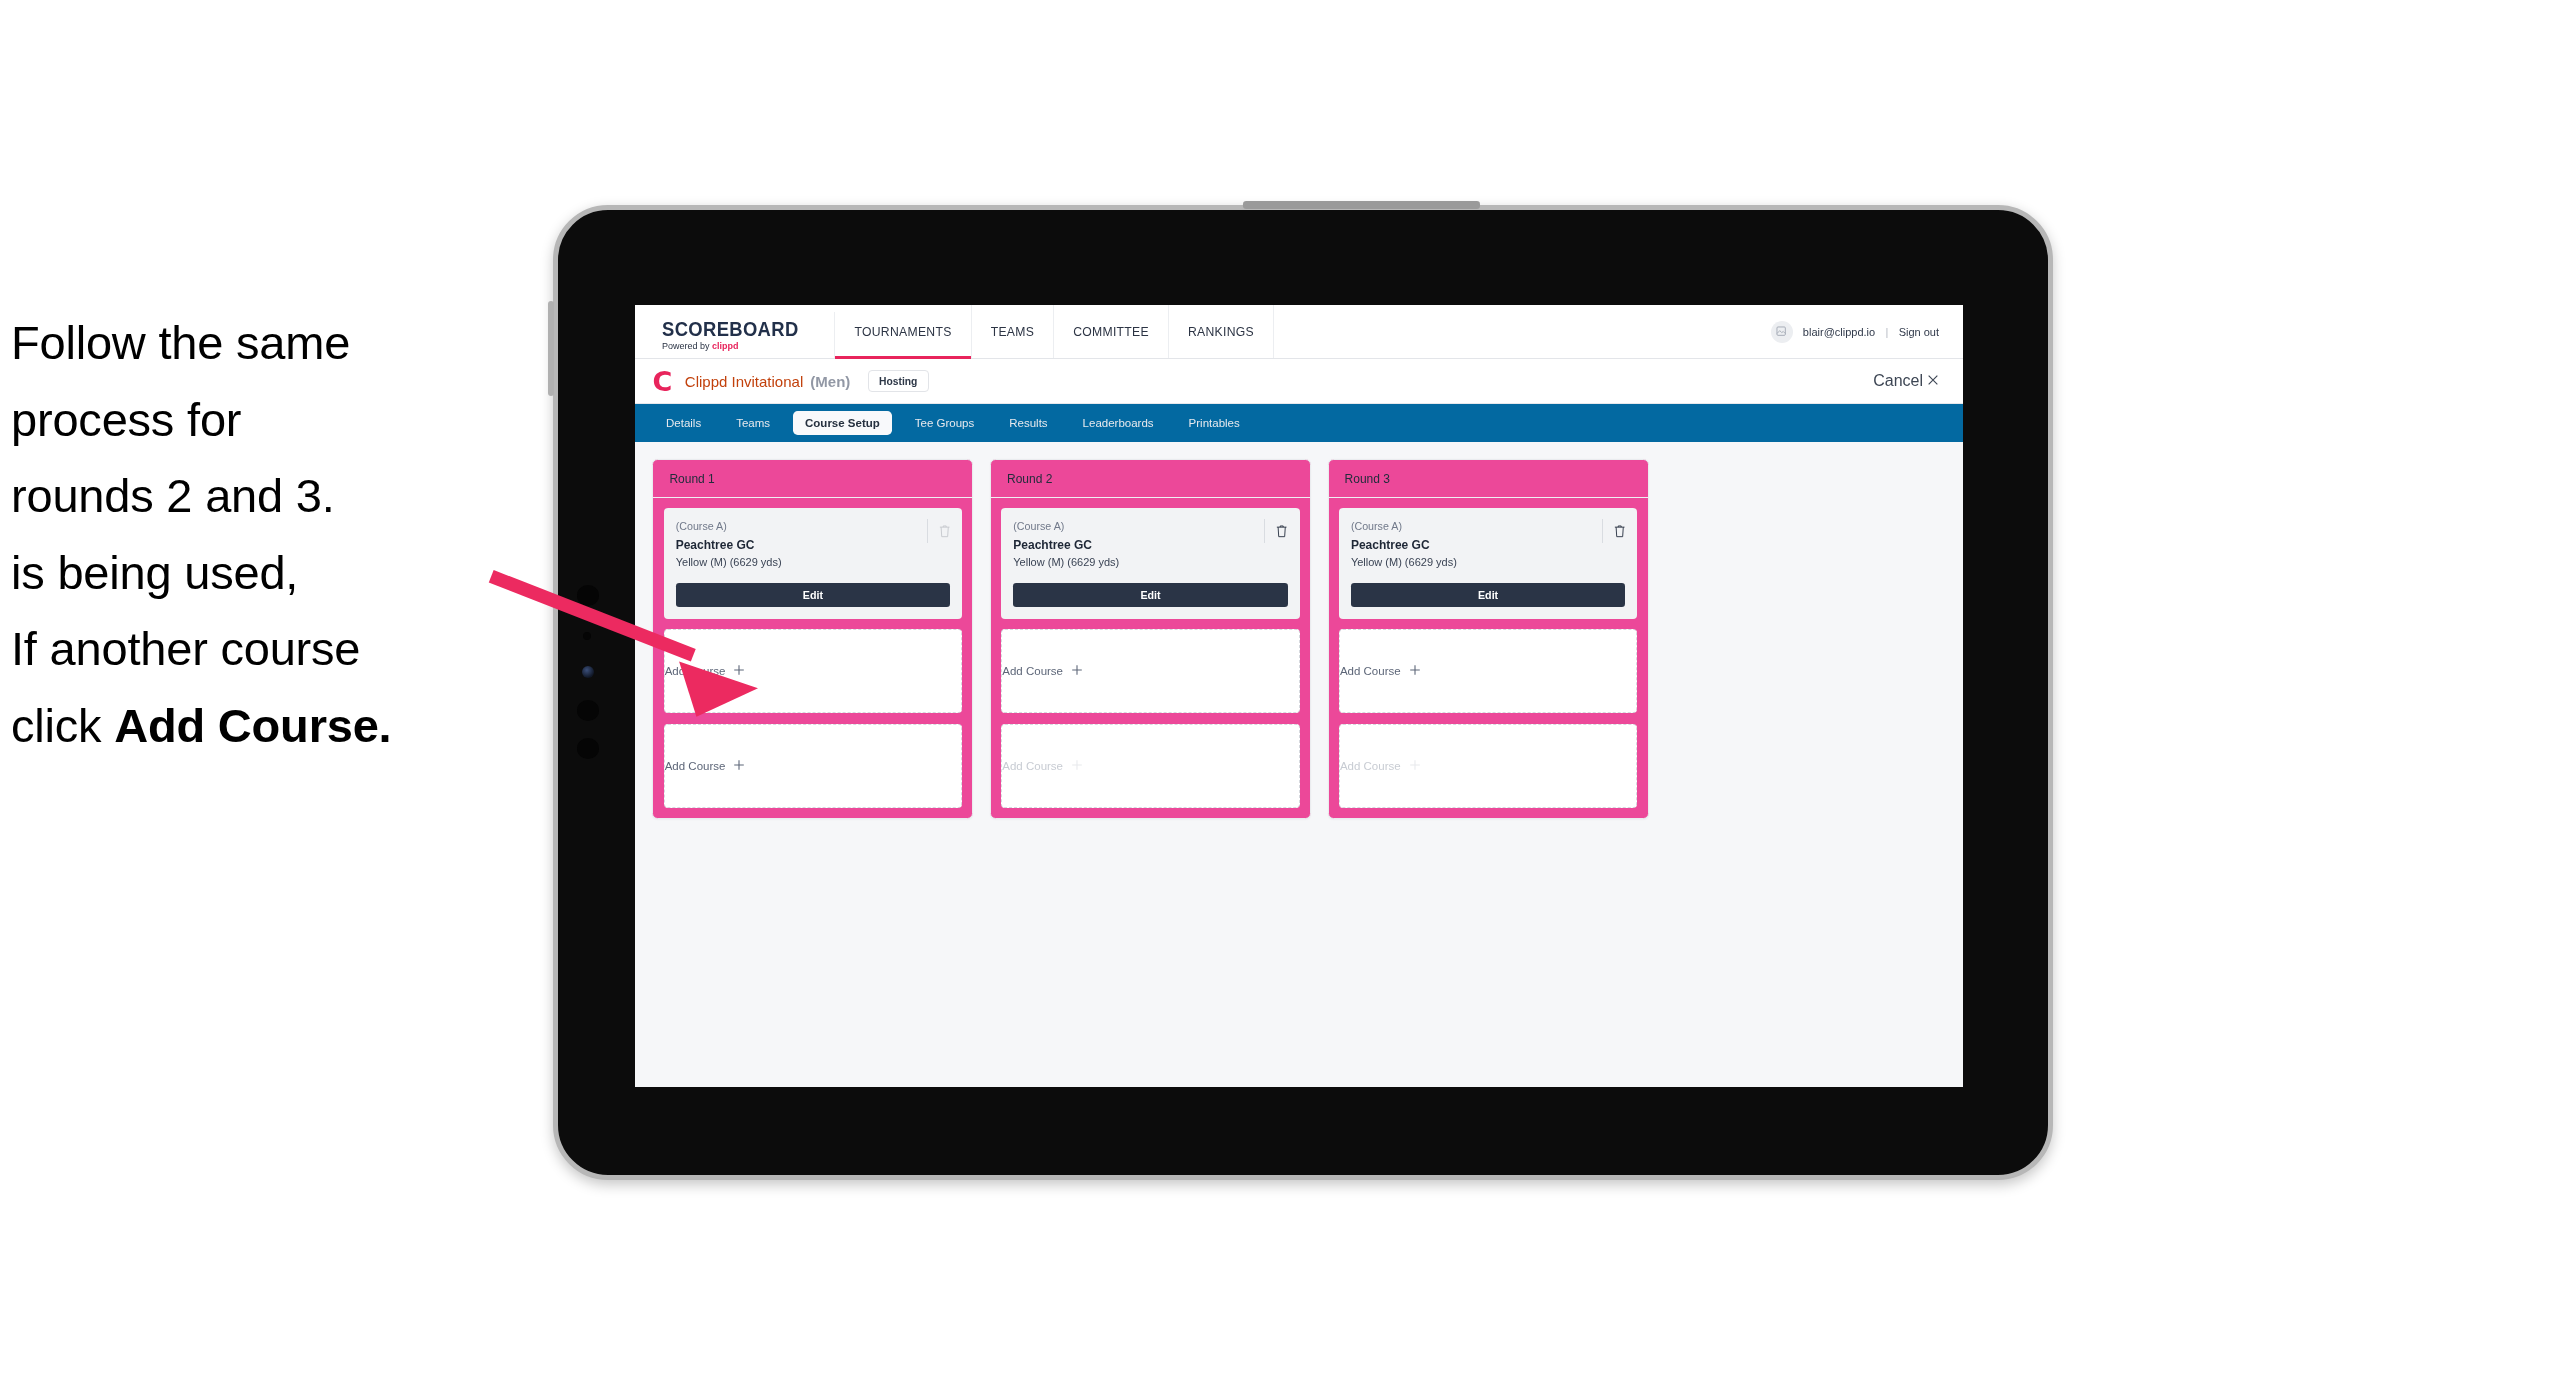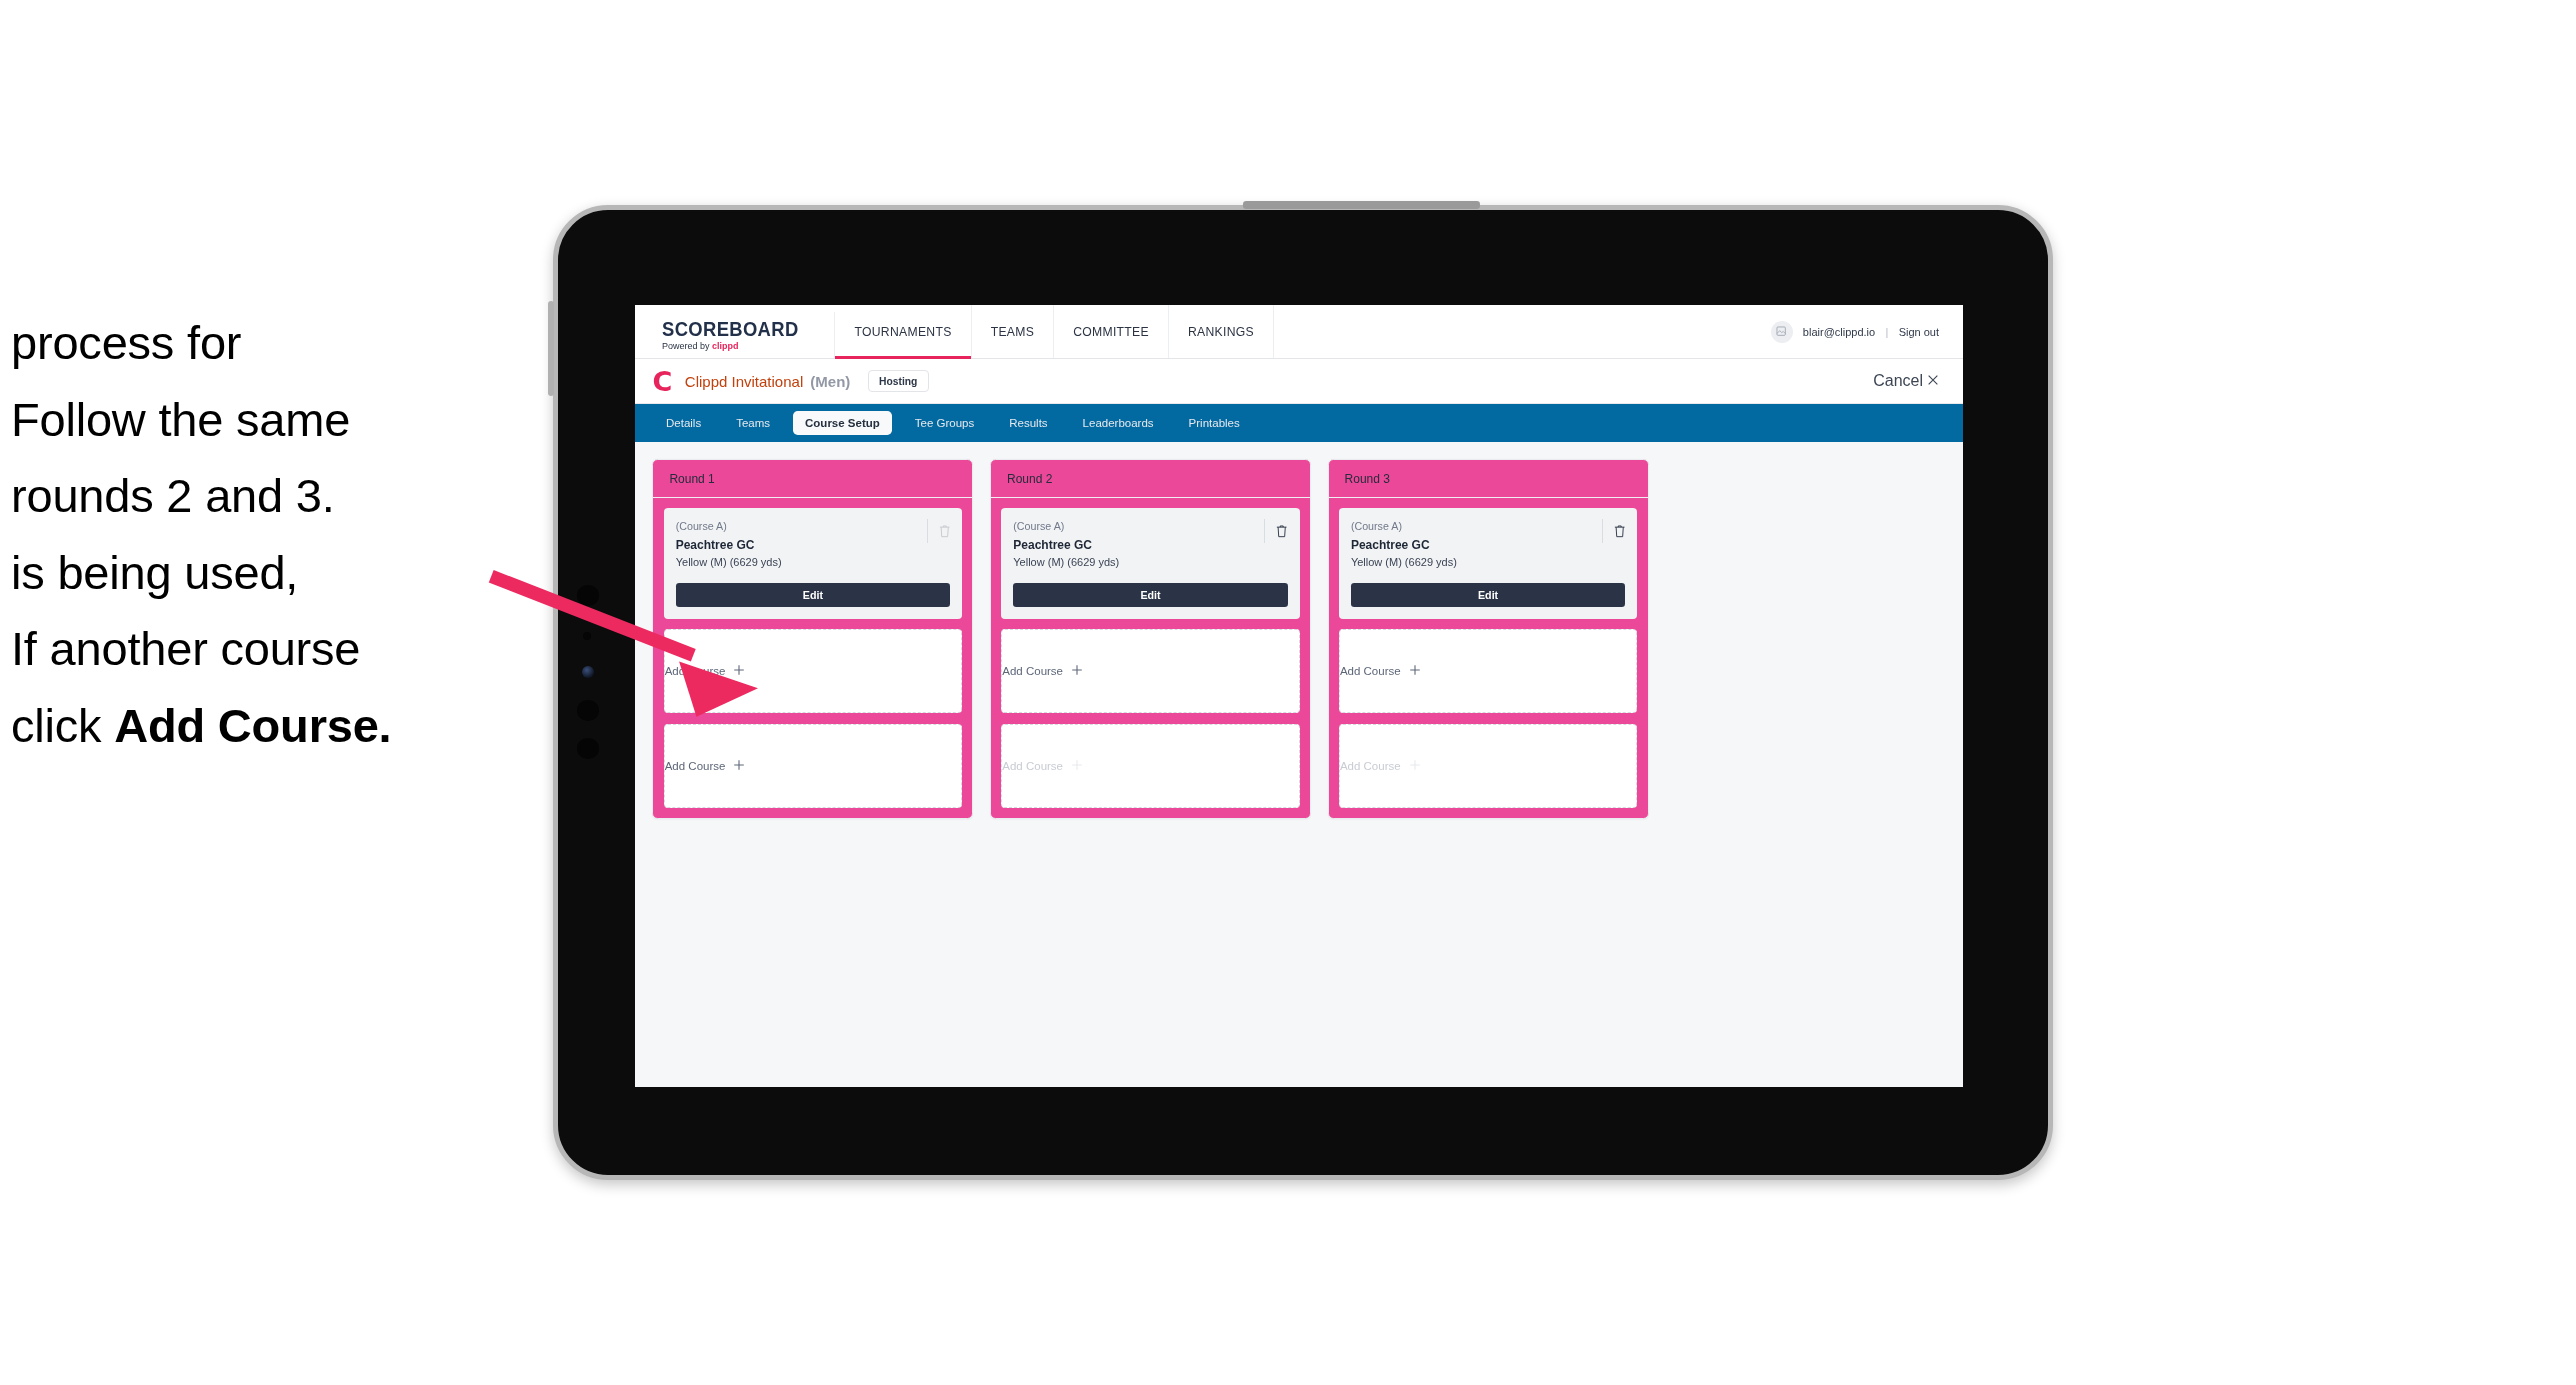--- a/index.html
+++ b/index.html
@@ -200,22 +200,22 @@
   .add-course.faded { color: #c8ccd3; }
   .add-course.faded .plus-icon { opacity: 0.42; }
   .plus-icon { display: block; }
 </style>
 </head>
 <body>
 
 <div id="stage">
 
   <div id="annotation">
+    <div>Follow the same</div>
     <div>process for</div>
-    <div>Follow the same</div>
     <div>rounds 2 and 3.</div>
     <div>is being used,</div>
     <div>If another course</div>
     <div><span>click </span><span class="bold">Add Course.</span></div>
   </div>
 
   <div id="tablet">
     <div id="tablet-topnotch"></div>
     <div id="tablet-leftbtn"></div>
     <div class="cam" id="cam-a"></div>

